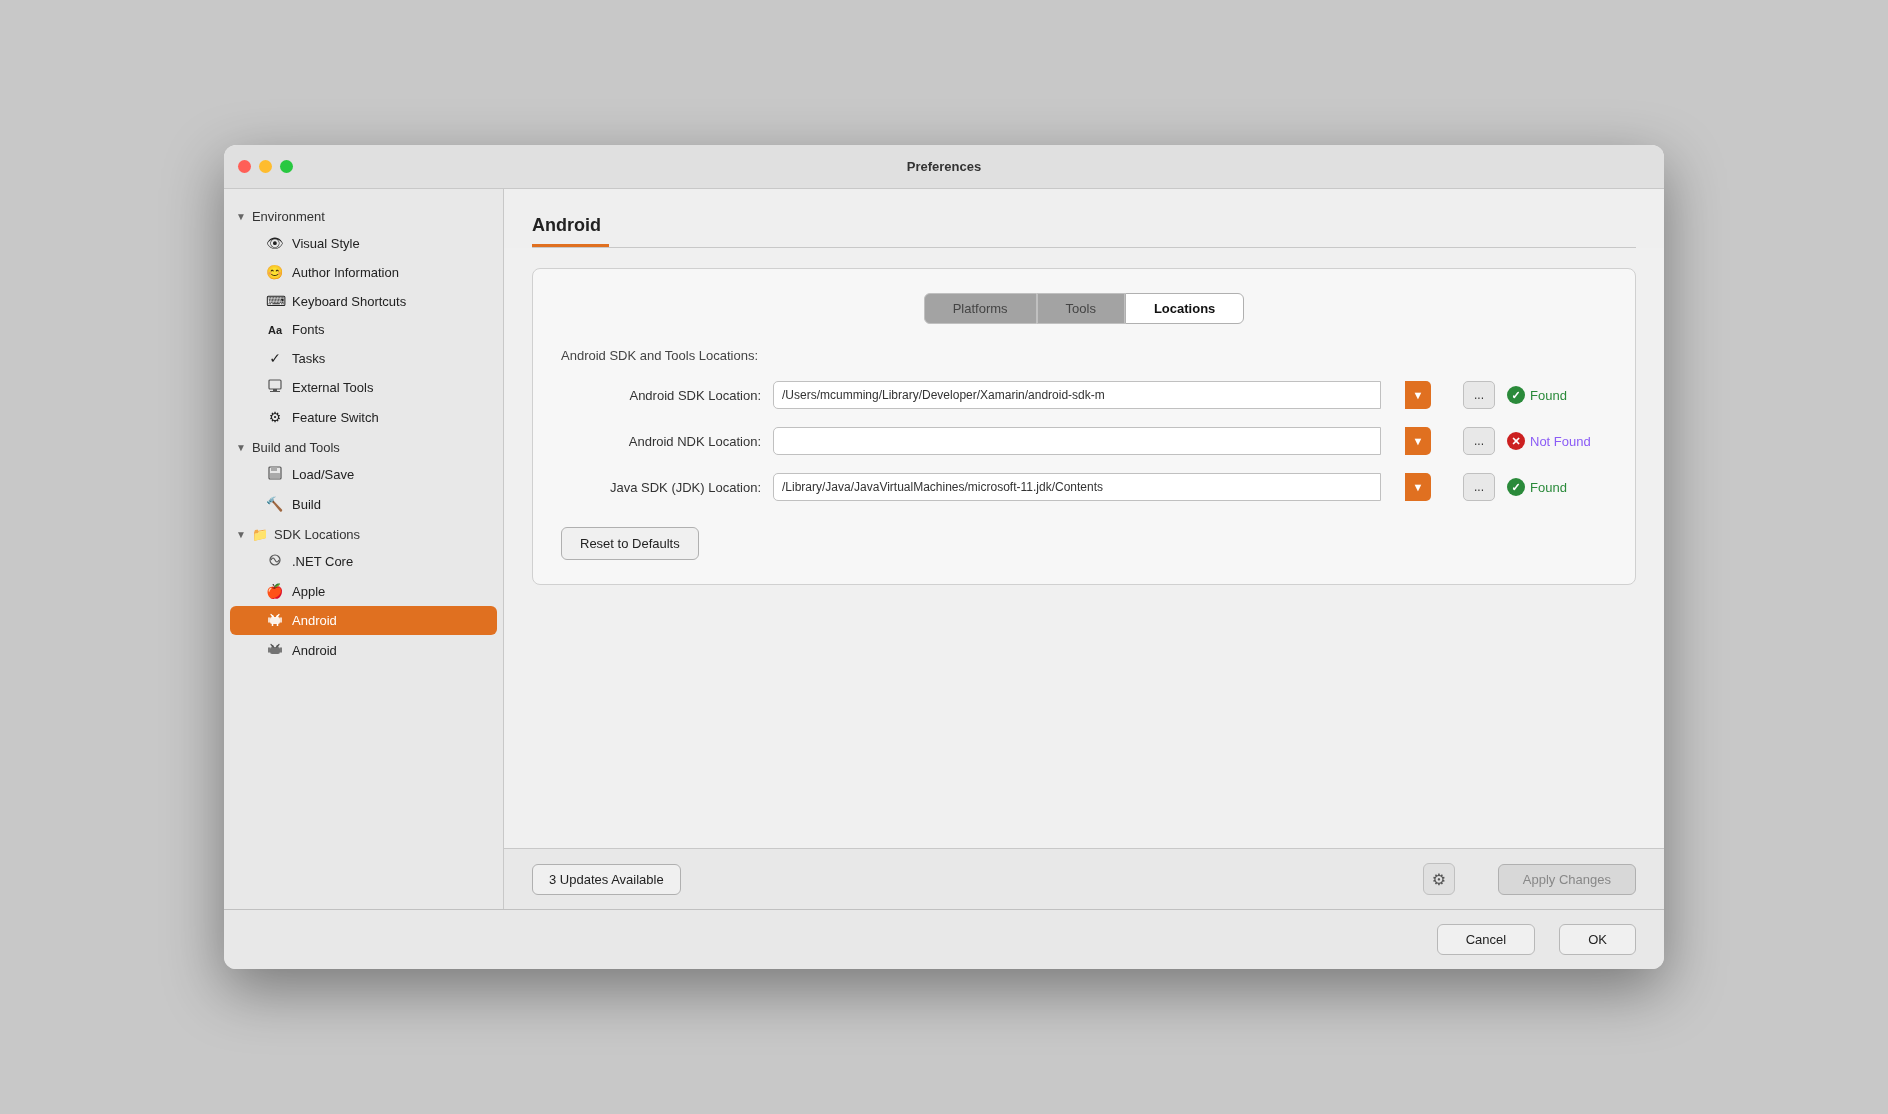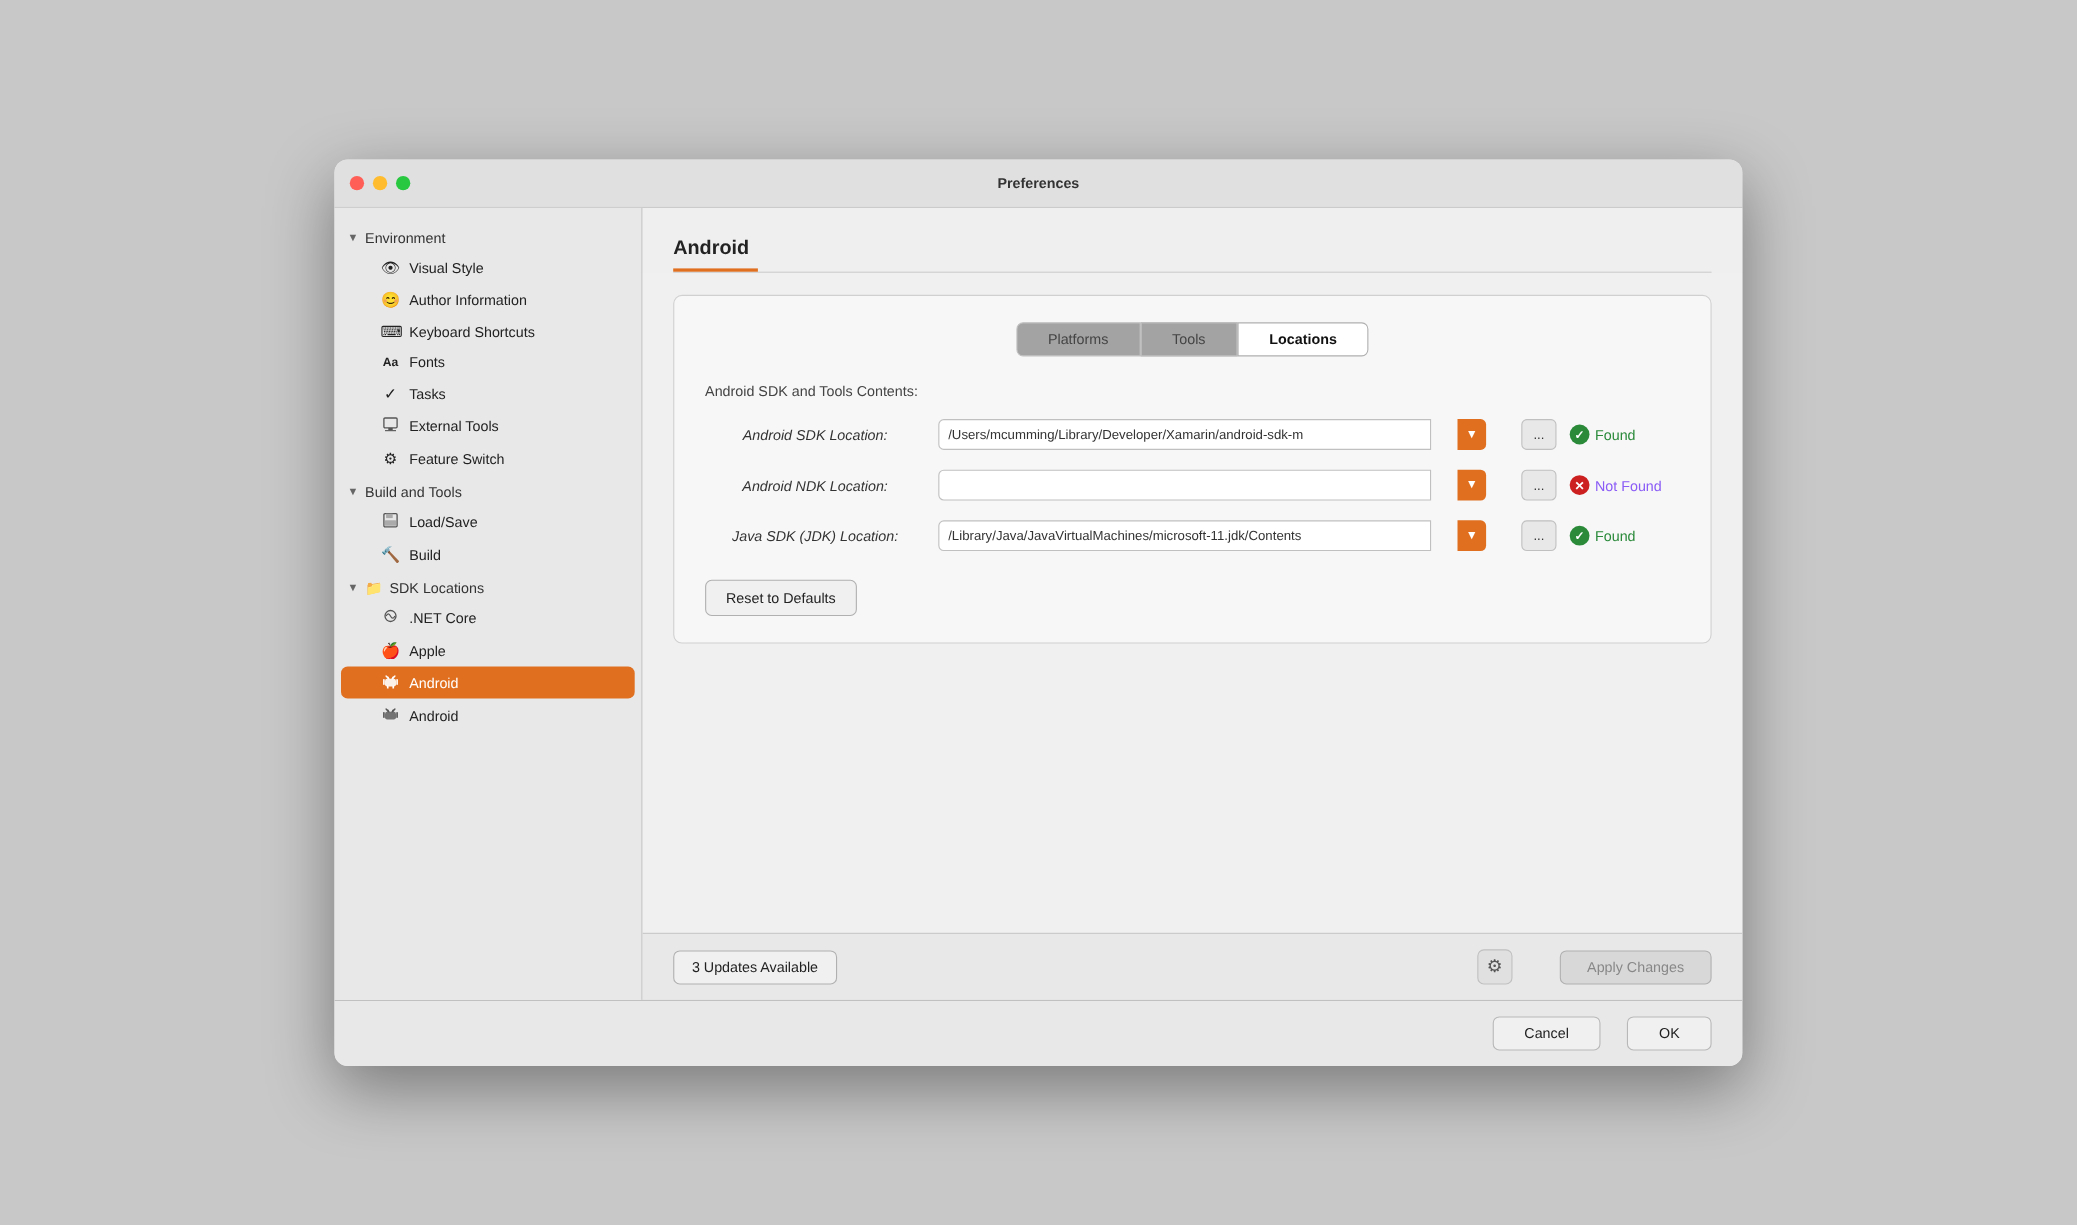--- a/index.html
+++ b/index.html
@@ -6,21 +6,21 @@
     body {
       font-family: -apple-system, BlinkMacSystemFont, "Helvetica Neue", Arial, sans-serif;
       background: #c8c8c8;
       display: flex;
       justify-content: center;
       align-items: center;
       min-height: 100vh;
       font-size: 13px;
     }
     .window {
-      width: 1280px;
+      width: 1440px;
       background: #ececec;
       border-radius: 12px;
       box-shadow: 0 20px 60px rgba(0,0,0,0.4);
       overflow: hidden;
       display: flex;
       flex-direction: column;
     }
     .titlebar {
       background: #e0e0e0;
       height: 44px;
@@ -168,24 +168,23 @@
     }
     .location-row {
       display: flex;
       align-items: center;
       margin-bottom: 18px;
     }
     .location-label {
       font-size: 13px;
       color: #333;
       width: 200px;
-      text-align: center;
+      text-align: right;
       margin-right: 12px;
       flex-shrink: 0;
-      font-style: italic;
     }
     .location-input-wrap {
       display: flex;
       align-items: flex-end;
       flex: 1;
       gap: 24px;
     }
     .location-input {
       flex: 1;
       height: 28px;
@@ -484,21 +483,21 @@
         <div class="panel-box">
 
           
           <div class="panel-tabs">
             <div class="panel-tab">Platforms</div>
             <div class="panel-tab">Tools</div>
             <div class="panel-tab active">Locations</div>
           </div>
 
           
-          <div class="section-label">Android SDK and Tools Contents:</div>
+          <div class="section-label">Android SDK and Tools Locations:</div>
 
           
           <div class="location-row">
             <span class="location-label">Android SDK Location:</span>
             <div class="location-input-wrap">
               <input class="location-input" type="text" value="/Users/mcumming/Library/Developer/Xamarin/android-sdk-m" style="">
               <button class="dropdown-btn">
                 <span>▼</span>
               </button>
               <button class="browse-btn">...</button>

